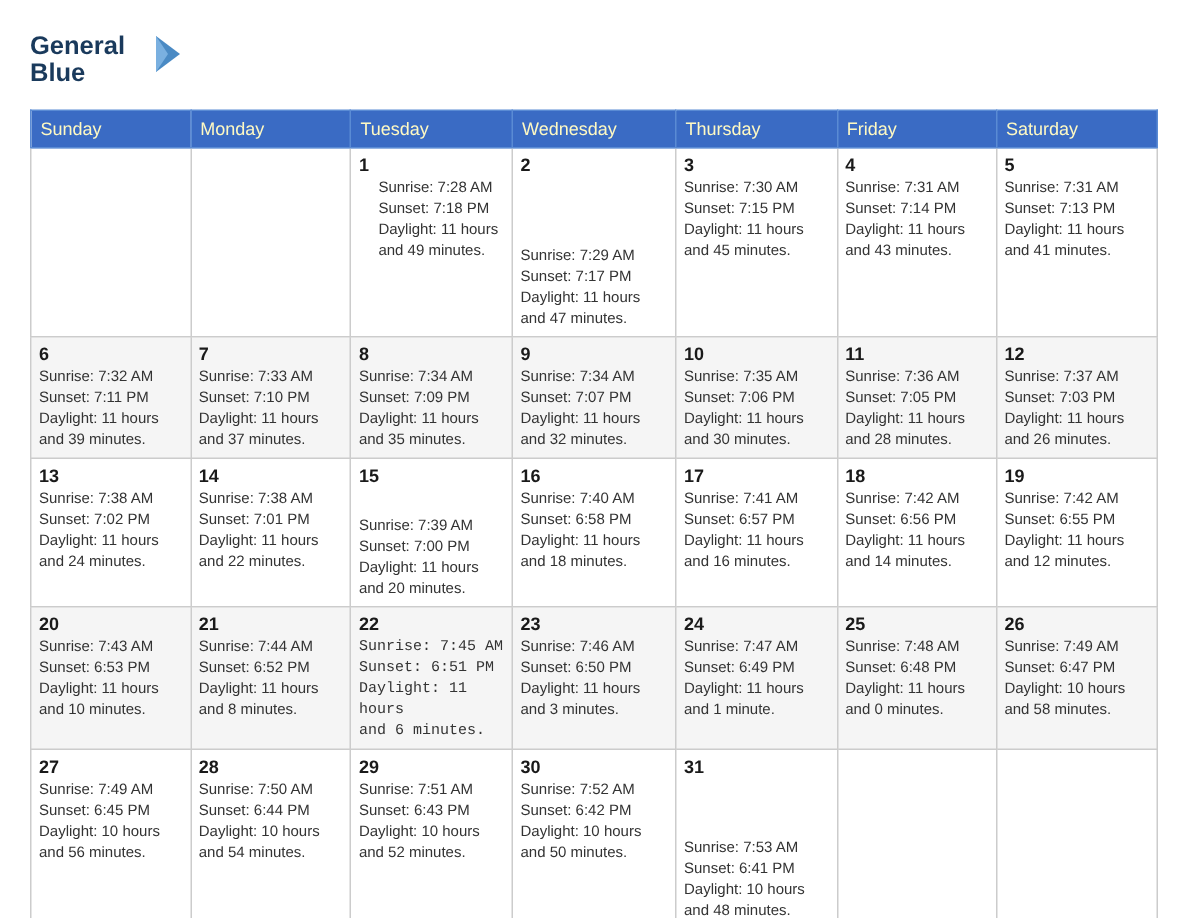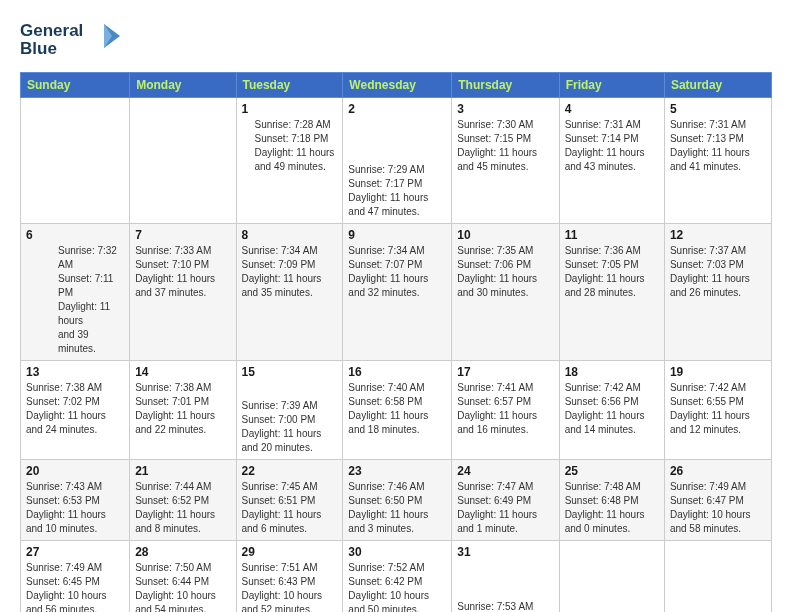--- a/index.html
+++ b/index.html
@@ -40,25 +40,25 @@
       margin-top: 2px;
     }
     .calendar {
       width: 100%;
       border-collapse: collapse;
       margin-top: 8px;
       font-size: 10.5px;
     }
     .calendar th {
       background-color: #3a6bc4;
-      color: #bef264;
+      color: #fef9c3;
       text-align: left;
       padding: 5px 6px;
       font-size: 12px;
-      font-weight: bold;
+      font-weight: normal;
       border: 1px solid #5a8bd4;
     }
     .calendar td {
       border: 1px solid #ccc;
       vertical-align: top;
       padding: 4px 5px;
       width: 113px;
       height: 80px;
       background: #fff;
     }
@@ -150,21 +150,21 @@
             <span class="day-num">5</span>
             <div class="day-info" style="white-space: pre-line;">Sunrise: 7:31 AM
 Sunset: 7:13 PM
 Daylight: 11 hours
 and 41 minutes.</div>
           </td>
         </tr>
         <tr>
           <td>
             <span class="day-num">6</span>
-            <div class="day-info" style="white-space: pre-line; margin-left: 32px;">Sunrise: 7:32 AM
+            <div class="day-info" style="white-space: pre-line;">Sunrise: 7:32 AM
 Sunset: 7:11 PM
 Daylight: 11 hours
 and 39 minutes.</div>
           </td>
           <td>
             <span class="day-num">7</span>
             <div class="day-info" style="white-space: pre-line;">Sunrise: 7:33 AM
 Sunset: 7:10 PM
 Daylight: 11 hours
 and 37 minutes.</div>
@@ -266,21 +266,21 @@
           </td>
           <td>
             <span class="day-num">21</span>
             <div class="day-info" style="white-space: pre-line;">Sunrise: 7:44 AM
 Sunset: 6:52 PM
 Daylight: 11 hours
 and 8 minutes.</div>
           </td>
           <td>
             <span class="day-num">22</span>
-            <div class="day-info" style="white-space: pre-line;">Sunrise: 7:45 AM
+            <div class="day-info" style="white-space: pre-line; font-family: Liberation Mono, monospace;">Sunrise: 7:45 AM
 Sunset: 6:51 PM
 Daylight: 11 hours
 and 6 minutes.</div>
           </td>
           <td>
             <span class="day-num">23</span>
             <div class="day-info" style="white-space: pre-line;">Sunrise: 7:46 AM
 Sunset: 6:50 PM
 Daylight: 11 hours
 and 3 minutes.</div>

